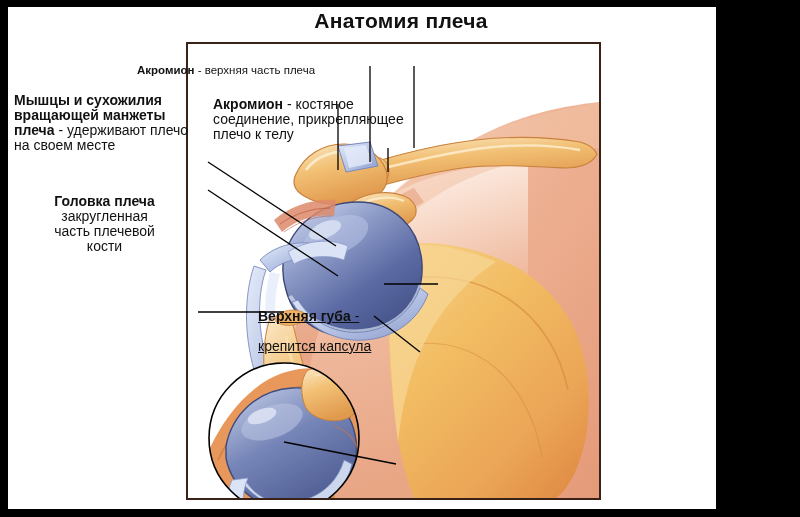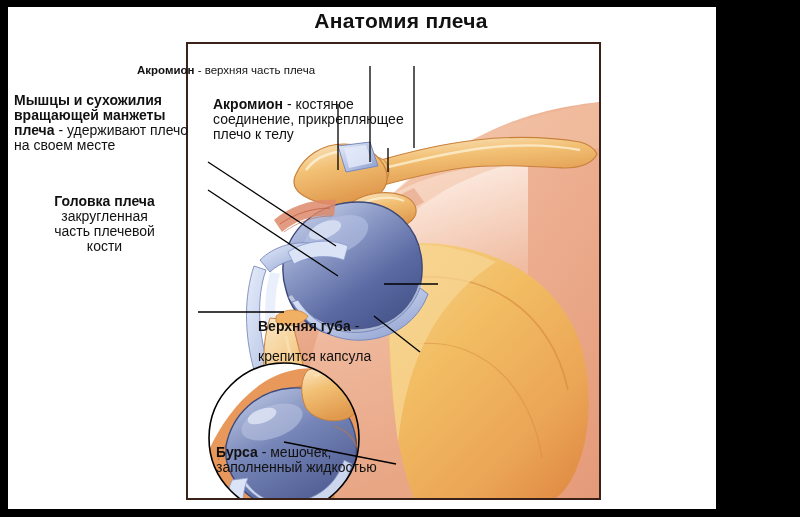--- a/index.html
+++ b/index.html
@@ -282,25 +282,21 @@
 
     <div class="lbl big" style="left:14px;top:187px;width:165px;text-align:center;">
       <b>Головка плеча</b><br>
       <span>закругленная</span><br>
       <span>часть плечевой</span><br>
       <span>кости</span>
     </div>
 
 
 
-    <div class="lbl big" style="left:250px;top:312px;width:180px;">
+    <div class="lbl big" style="left:250px;top:302px;width:180px;text-decoration:underline;">
       <b>Верхняя губа</b><span> -</span><br>
       <br>
       <span>крепится капсула</span>
     </div>
 
-    <div class="lbl big" style="left:208px;top:438px;width:200px;">
-      <b>Бурса</b><span> - </span><span>мешочек,</span><br>
-      <span>заполненный жидкостью</span>
-    </div>
 
   </div>
 </div>
 
 </body></html>

